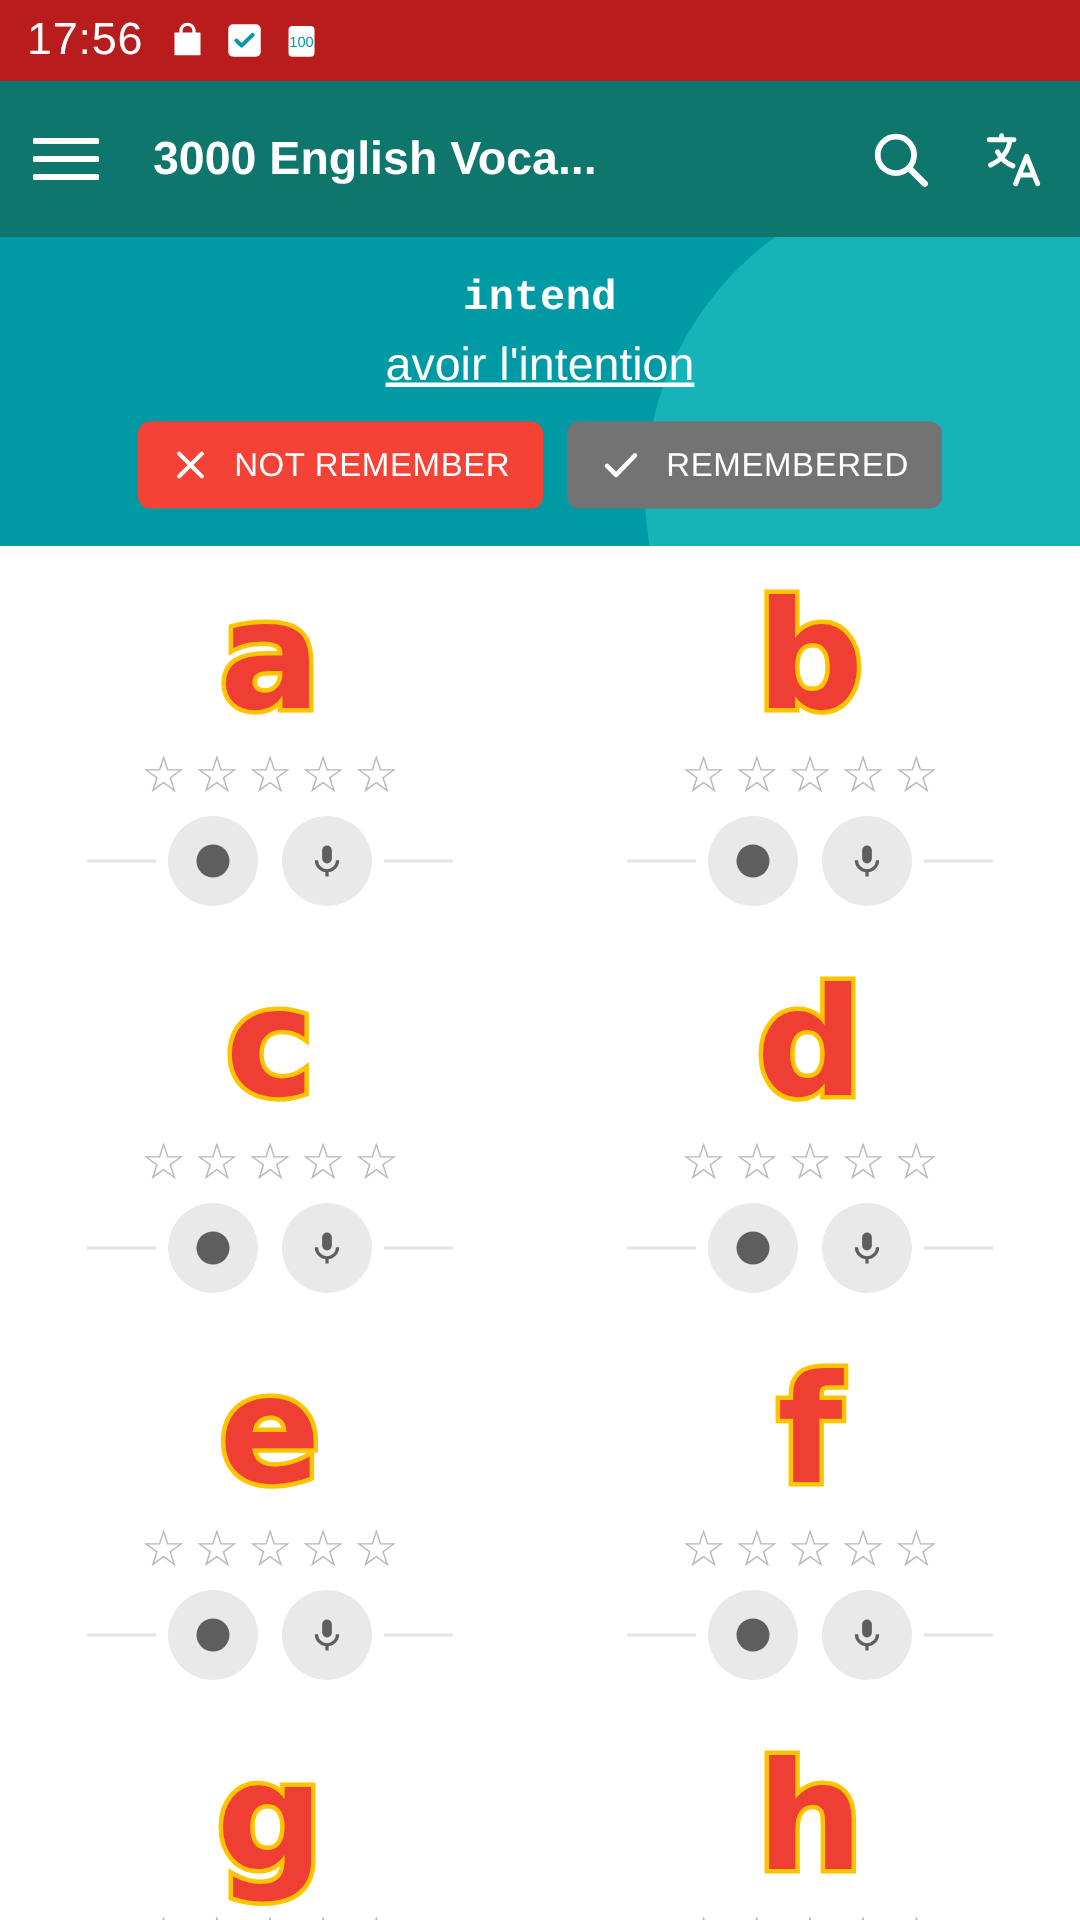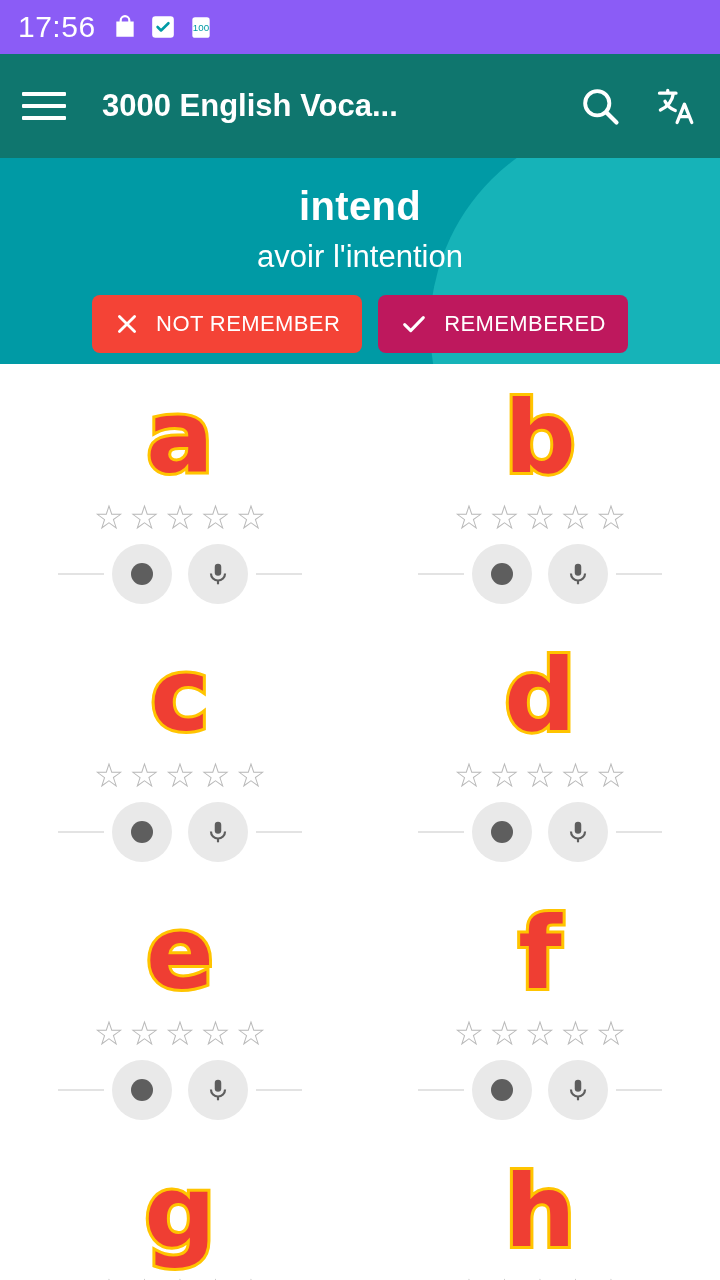--- a/index.html
+++ b/index.html
@@ -7,21 +7,21 @@
     width: 720px; height: 1280px;
     font-family: "Liberation Sans", sans-serif;
     background: #ffffff;
     overflow: hidden;
   }
   .phone { position: relative; width: 720px; height: 1280px; overflow: hidden; }
 
   
   .statusbar {
     height: 54px;
-    background: #8b5cf6;
+    background: #b91c1c;
     display: flex; align-items: center;
     padding: 0 18px;
     color: #ffffff;
   }
   .status-time { font-size: 30px; font-weight: 400; letter-spacing: 0.5px; }
   .status-left-icons { display: flex; align-items: center; gap: 12px; margin-left: 16px; }
   .status-right { margin-left: auto; display: flex; align-items: center; gap: 8px; }
   .status-batt-text { font-size: 29px; font-weight: 500; }
   .sicon { display: inline-flex; align-items: center; justify-content: center; }
 
@@ -52,32 +52,32 @@
   }
   .deco-circle {
     position: absolute;
     width: 420px; height: 420px;
     border-radius: 50%;
     background: #16b3b8;
     right: -130px; top: -40px;
     z-index: 0;
   }
   .header-inner { position: relative; z-index: 2; text-align: center; padding-top: 26px; }
-  .word { font-size: 40px; font-weight: 700; color: #ffffff; letter-spacing: 0.3px; }
-  .translation { font-size: 31px; color: #ffffff; margin-top: 10px; font-weight: 400; }
+  .word { font-size: 28px; font-weight: 700; color: #ffffff; letter-spacing: 0.3px; font-family: Liberation Mono, monospace; }
+  .translation { font-size: 31px; color: #ffffff; margin-top: 10px; font-weight: 400; text-decoration: underline; }
   .btn-row { display: flex; justify-content: center; gap: 16px; margin-top: 20px; }
   .pill {
     display: flex; align-items: center; gap: 16px;
     height: 58px; padding: 0 22px;
     border-radius: 8px;
     color: #fff; font-size: 22px; font-weight: 500; letter-spacing: 0.4px;
     cursor: pointer;
   }
   .pill.not { background: #f44336; }
-  .pill.yes { background: #be185d; }
+  .pill.yes { background: #737373; }
 
   
   .grid {
     background: #ffffff;
     height: calc(1280px - 54px - 104px - 206px);
     overflow: hidden;
     padding-top: 10px;
   }
   .row { display: flex; }
   .cell { width: 360px; height: 258px; display: flex; flex-direction: column; align-items: center; padding-top: 18px; }

